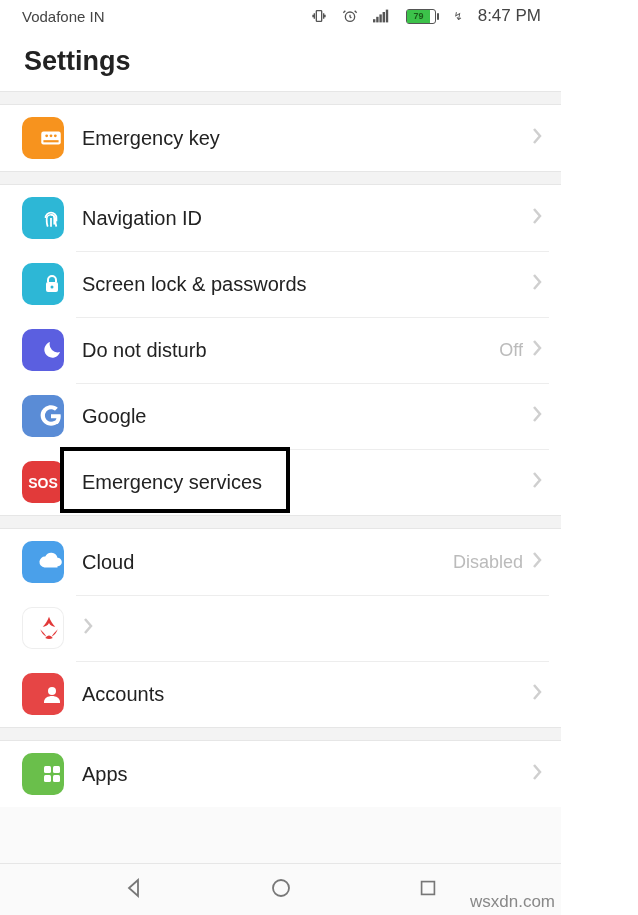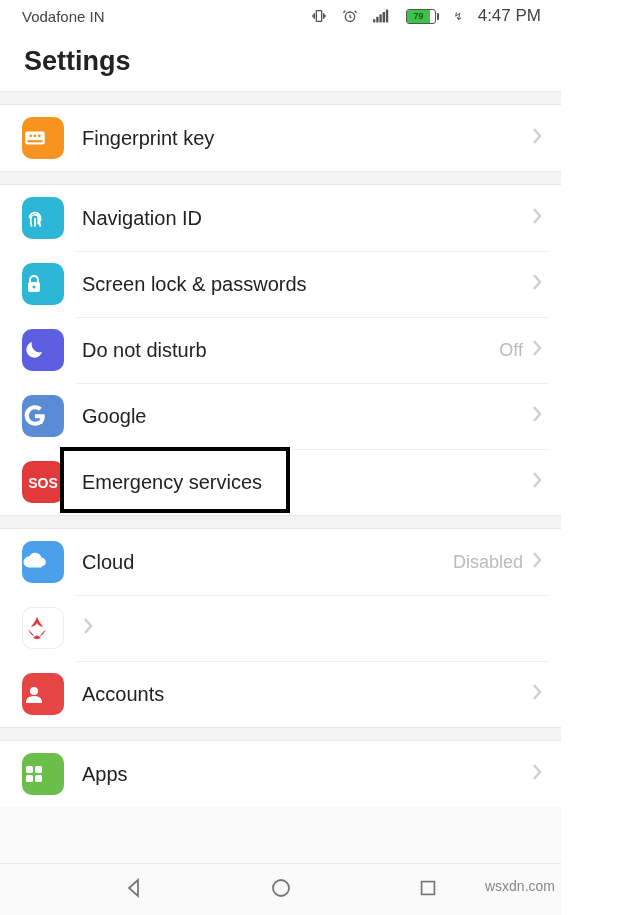--- a/index.html
+++ b/index.html
@@ -63,21 +63,21 @@
     background: #ededed;
   }
   .row .icon {
     width: 42px;
     height: 42px;
     border-radius: 10px;
     margin-right: 18px;
     flex-shrink: 0;
     display: flex;
     align-items: center;
-    justify-content: flex-start;
+    justify-content: flex-end;
   }
   .row .label {
     flex: 1;
     font-size: 20px;
     color: #222;
   }
   .row .value {
     font-size: 18px;
     color: #bbb;
     margin-right: 8px;
@@ -96,22 +96,22 @@
     background: #fafafa;
     border-top: 1px solid #e6e6e6;
     display: flex;
     align-items: center;
     justify-content: space-around;
     padding: 0 60px;
   }
   .watermark {
     position: absolute;
     right: 6px;
-    bottom: 21px;
-    font-size: 14px;
+    bottom: 3px;
+    font-size: 17px;
     color: #888;
     z-index: 20;
   }
   .battery {
     display: inline-flex;
     align-items: center;
     border: 1.5px solid #555;
     border-radius: 3px;
     width: 30px;
     height: 15px;
@@ -167,42 +167,42 @@
             <rect x="4" y="9" width="3" height="7" fill="#555"></rect>
             <rect x="8" y="6" width="3" height="10" fill="#555"></rect>
             <rect x="12" y="3" width="3" height="13" fill="#555"></rect>
             <rect x="16" y="0" width="3" height="16" fill="#555"></rect>
           </svg>
       </span>
       <span class="battery">
         <span class="fill">79</span>
       </span>
       <span style="font-size:11px;color:#555;">↯</span>
-      <span style="font-size:17px;">4:47 PM</span>
+      <span style="font-size:17px;">8:47 PM</span>
     </div>
   </div>
 
   <div class="header">
     <h1>Settings</h1>
   </div>
 
   <div id="list-container">
       <div class="divider-gap"></div>
       <div class="group">
         <div class="row">
         <span class="icon" style="background:#f7931e;">
             <svg width="26" height="26" viewBox="0 0 24 24">
               <rect x="3" y="6" width="18" height="12" rx="2" fill="#fff"></rect>
               <rect x="5" y="14" width="14" height="2" fill="#f7931e"></rect>
               <circle cx="8" cy="10" r="1.3" fill="#f7931e"></circle>
               <circle cx="12" cy="10" r="1.3" fill="#f7931e"></circle>
               <circle cx="16" cy="10" r="1.3" fill="#f7931e"></circle>
             </svg>
           </span>
-        <span class="label">Fingerprint key</span>
+        <span class="label">Emergency key</span>
 
         <span class="chevron"><svg width="12" height="20" viewBox="0 0 12 20" fill="none" stroke="#cfcfcf" stroke-width="2.5">
               <path d="M3 3l6 7-6 7"></path>
             </svg></span>
       </div>
       </div>
       <div class="divider-gap"></div>
       <div class="group">
         <div class="row">
         <span class="icon" style="background:#2db7d6;">

